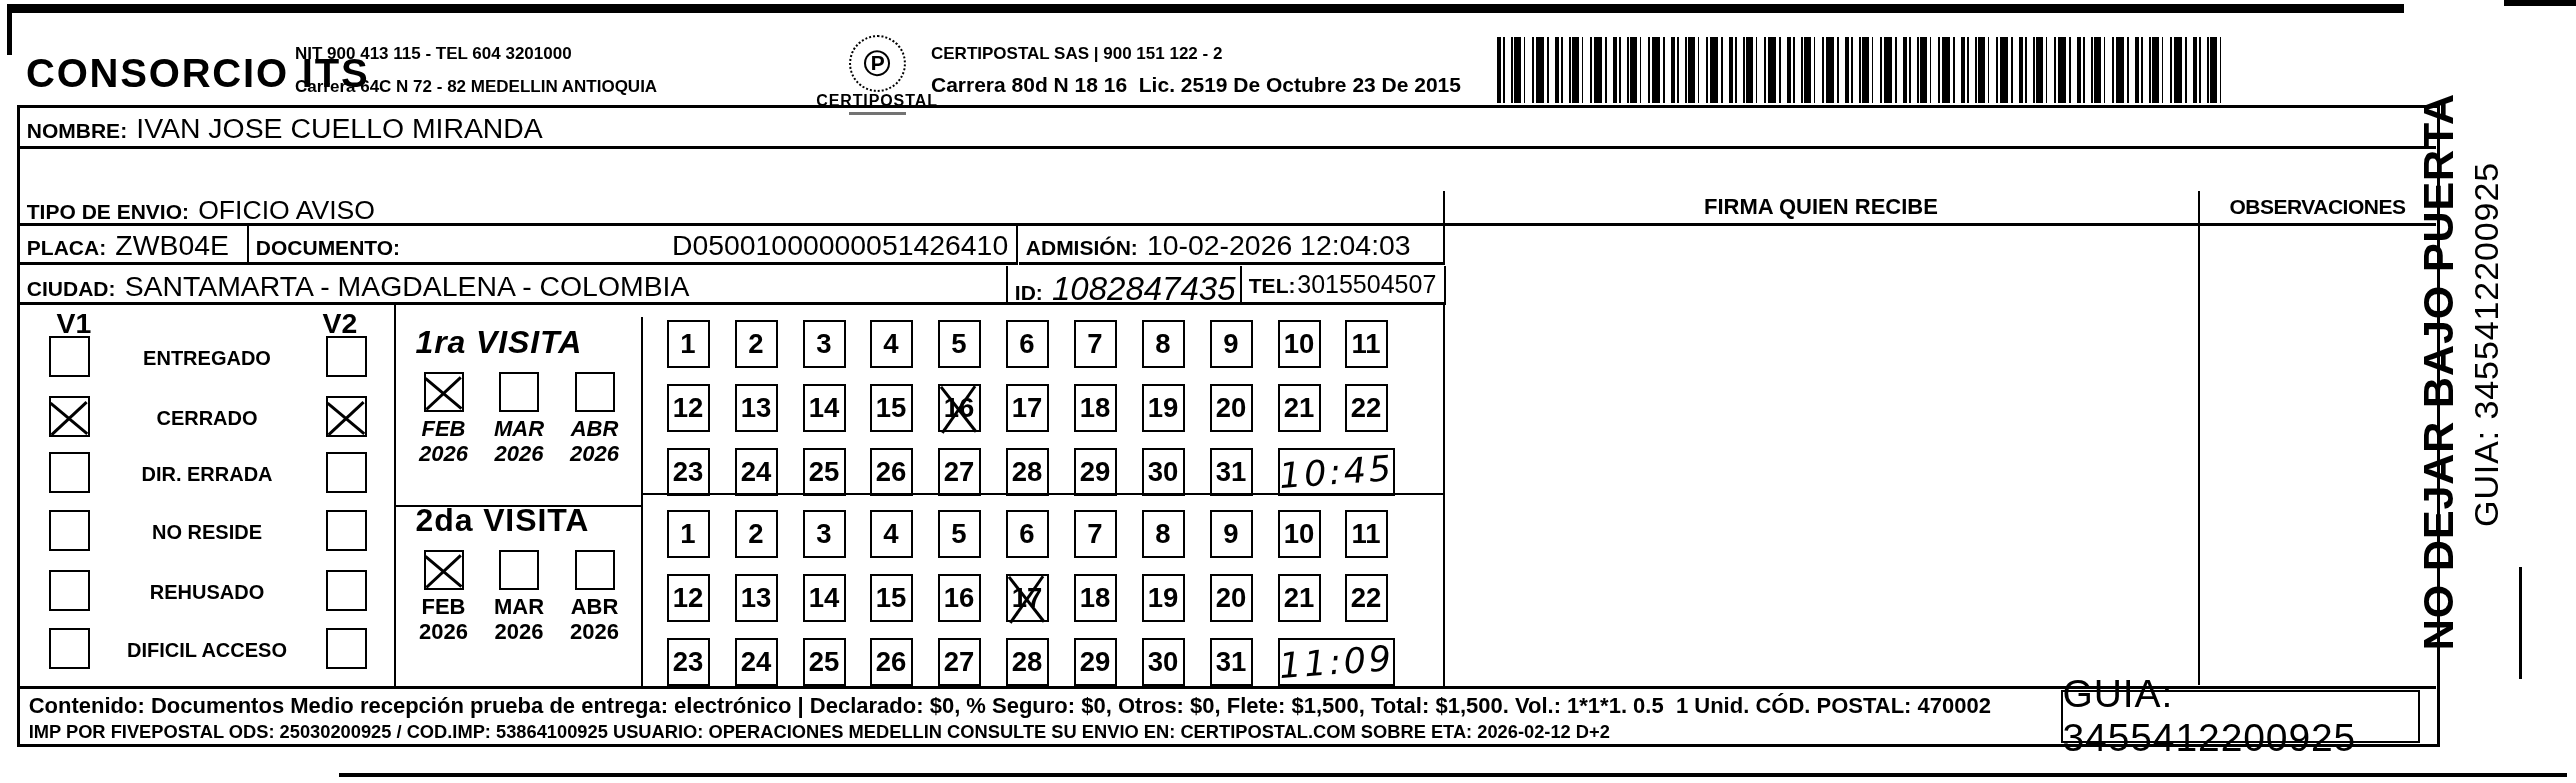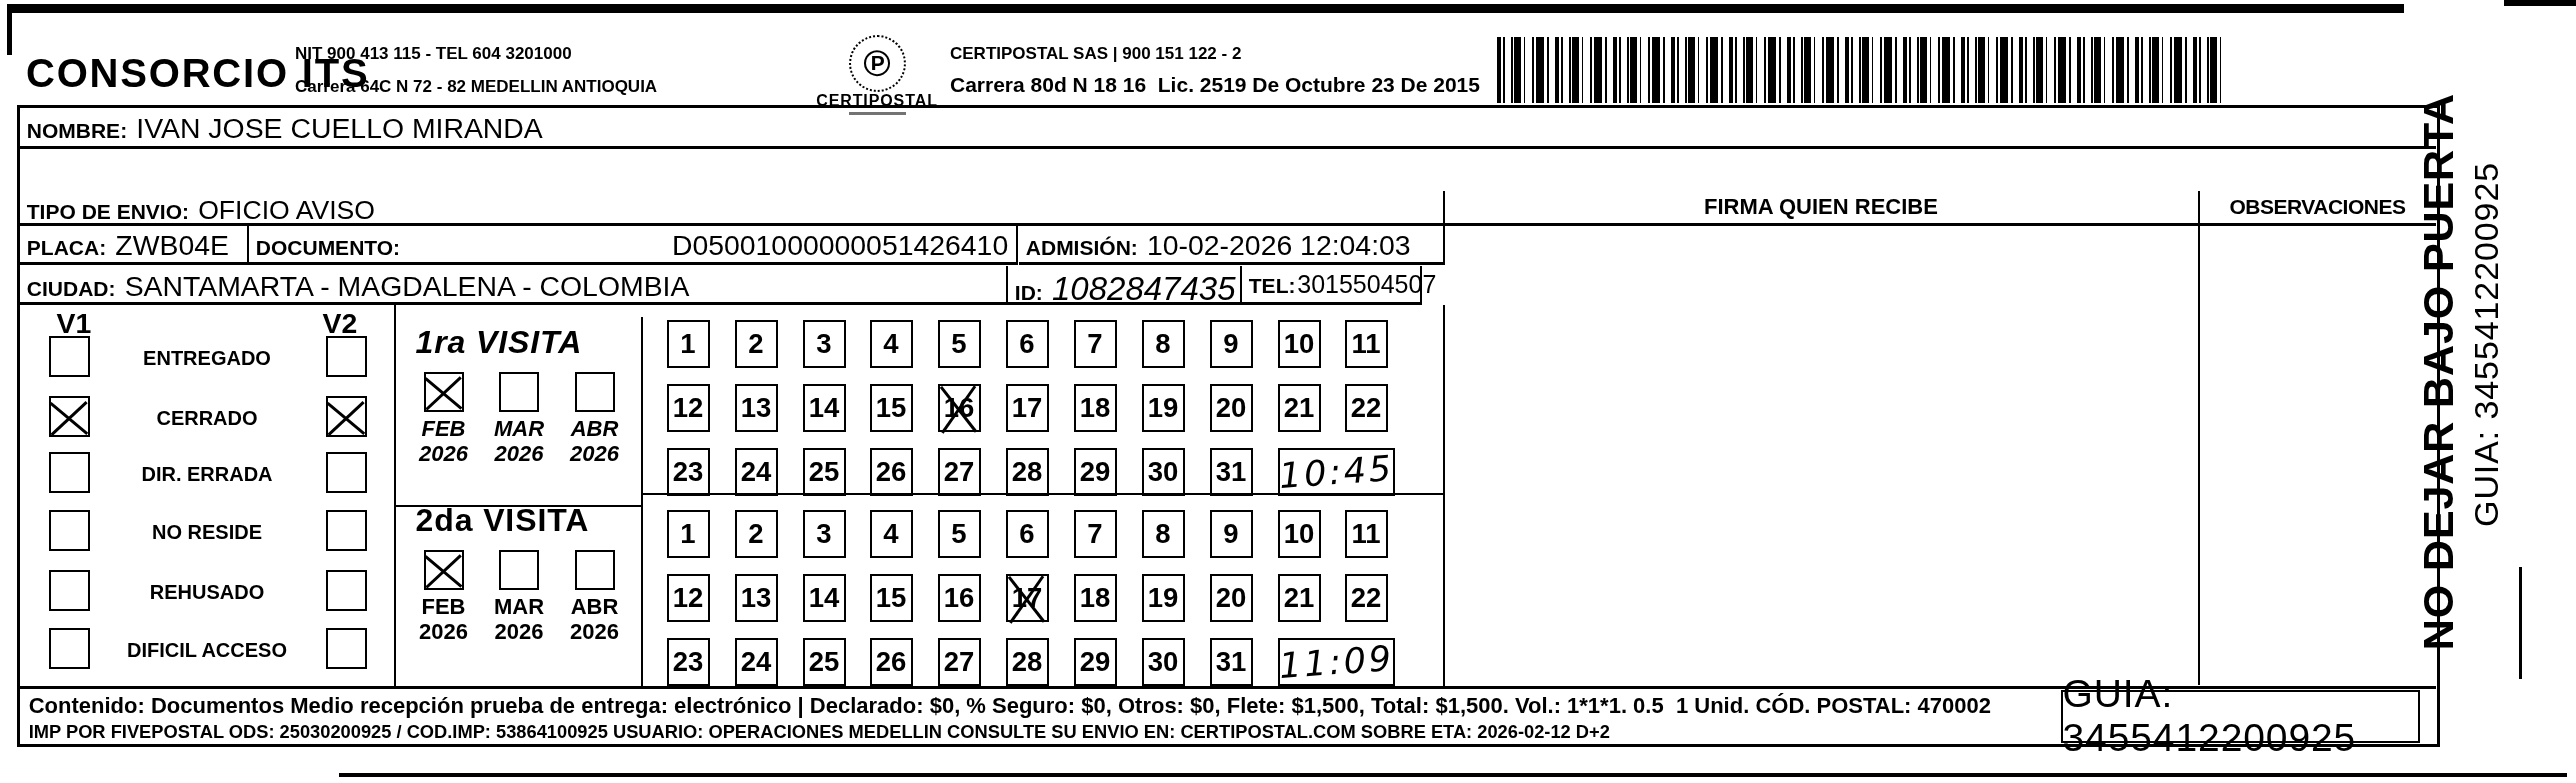--- a/index.html
+++ b/index.html
@@ -72,21 +72,21 @@
   <div class="abs hblock" style="left:295px;top:37px;"><span>NIT 900 413 115 - TEL 604 3201000</span><br><span>Carrera 64C N 72 - 82 MEDELLIN ANTIOQUIA</span></div>
 
   <div class="abs" style="left:822px;top:35px;width:110px;display:flex;flex-direction:column;align-items:center;">
     <div class="logo-ring">
       <span class="logo-glyph">℗</span>
     </div>
     <div class="logo-name">CERTIPOSTAL</div>
     <div class="logo-tag" style="width:57px;"></div>
   </div>
 
-  <div class="abs" style="left:950px;top:37px;">
+  <div class="abs" style="left:931px;top:37px;">
     <div class="hblock">CERTIPOSTAL SAS | 900 151 122 - 2</div>
     <div class="hblock small">Carrera 80d N 18 16  Lic. 2519 De Octubre 23 De 2015</div>
   </div>
 
   <div class="abs barcode" style="left:1497px;top:37px;width:728px;height:66px;"></div>
 
   <div class="abs sheet" style="left:16.5px;top:105px;width:2423px;height:642px;">
 
     <div class="cell row" style="left:0;top:0;width:2416px;height:41px;border-bottom-width:3.7px;">
       <span class="lbl">NOMBRE:</span>
@@ -115,21 +115,21 @@
     </div>
 
     <div class="cell row" style="left:0;top:158px;width:988px;height:39px;border-bottom-width:3.7px;border-right-width:2.8px;">
       <span class="lbl">CIUDAD:</span>
       <span class="val">SANTAMARTA - MAGDALENA - COLOMBIA</span>
     </div>
     <div class="cell row" style="left:988px;top:158px;width:234px;height:39px;border-bottom-width:3.7px;border-right-width:2.8px;">
       <span class="lbl">ID:</span>
       <span class="val" style="font-size:33px;font-style:italic;">1082847435</span>
     </div>
-    <div class="cell row" style="left:1222px;top:158px;width:180px;height:39px;border-bottom-width:3.7px;border-right-width:2.8px;gap:1.8px;">
+    <div class="cell row" style="left:1222px;top:158px;width:204px;height:39px;border-bottom-width:3.7px;border-right-width:2.8px;gap:1.8px;">
       <span class="lbl">TEL:</span>
       <span class="val" style="font-size:25px;">3015504507</span>
     </div>
 
     <div class="cell" style="left:0;top:197px;width:376px;height:381px;border-right-width:2.8px;">
       <span class="abs vhead" style="left:37px;top:1.8px;">V1</span>
       <span class="abs vhead" style="left:303px;top:1.8px;">V2</span>
       <div class="abs" style="left:0;top:0;width:100%;height:100%;">
           <div class="box" style="position: absolute; left: 29px; top: 31px; width: 41px; height: 41px;"></div>
           <div class="stat-label" style="position: absolute; left: 73px; top: 42px; width: 229px; text-align: center;">ENTREGADO</div>

